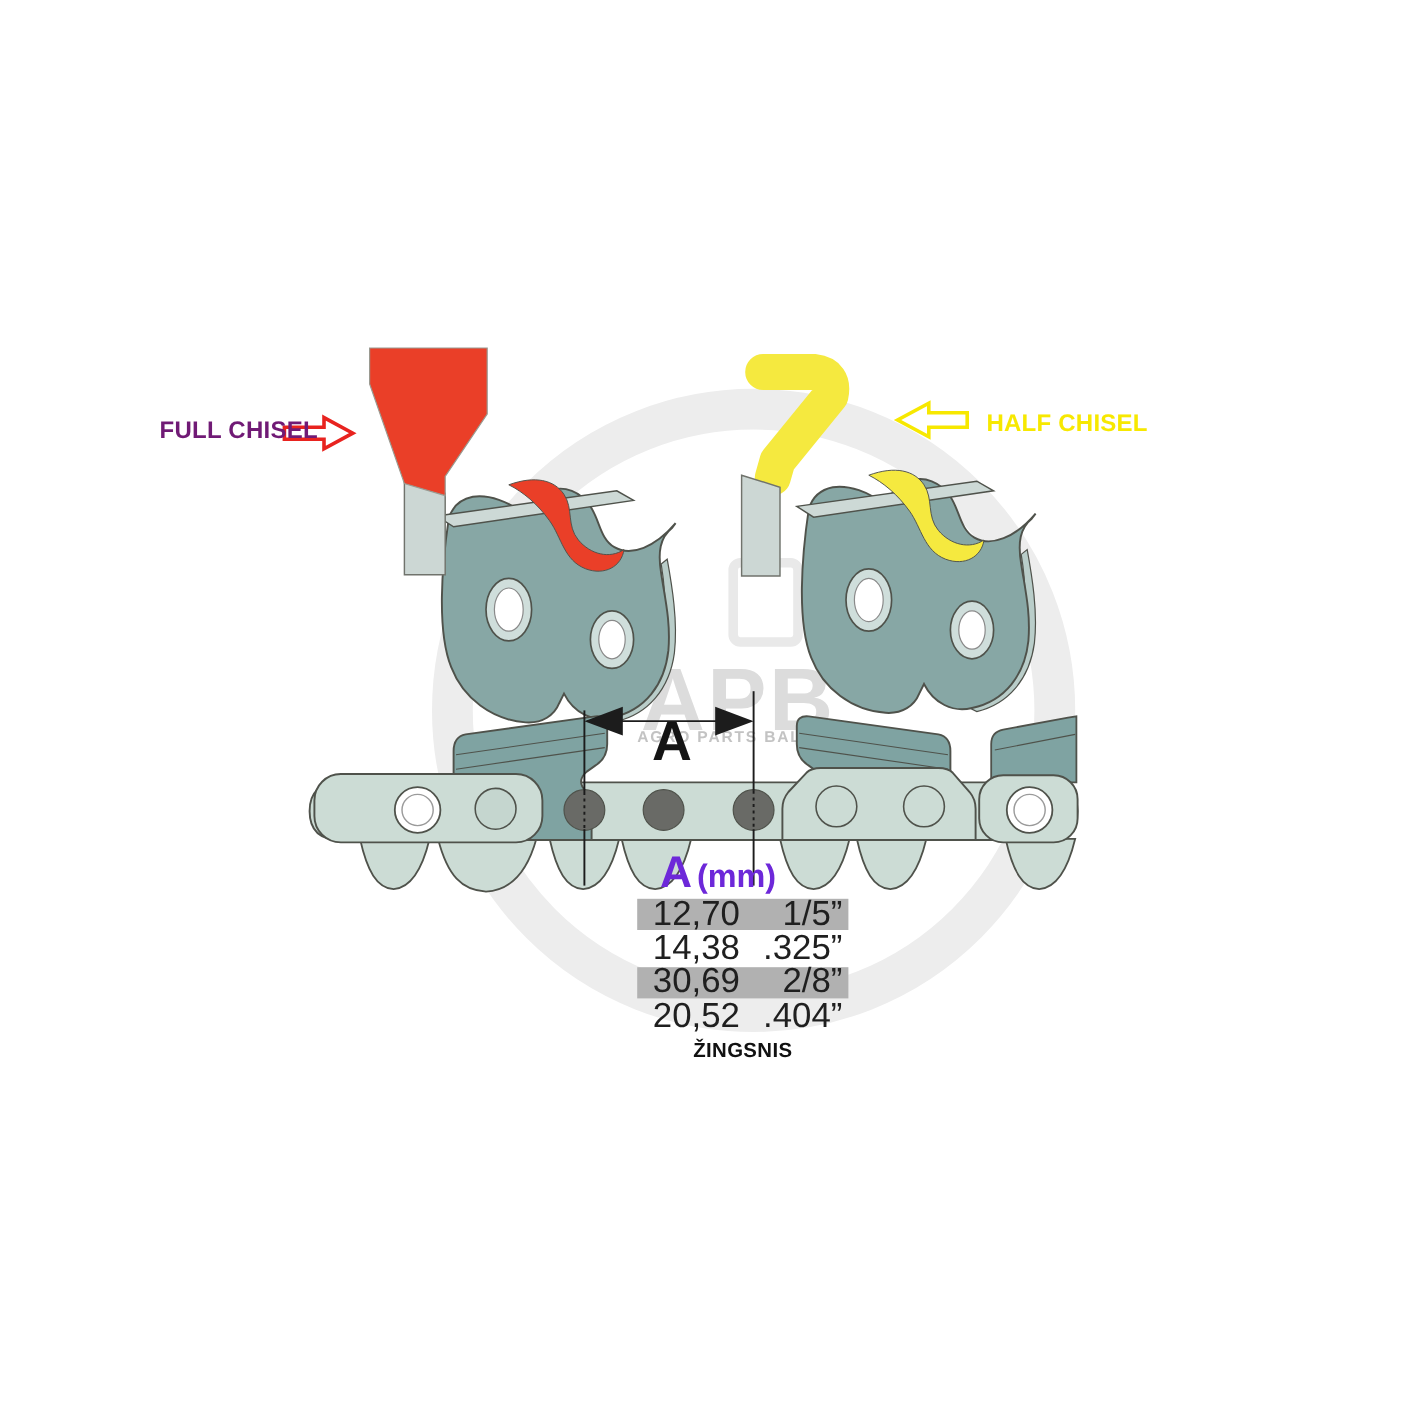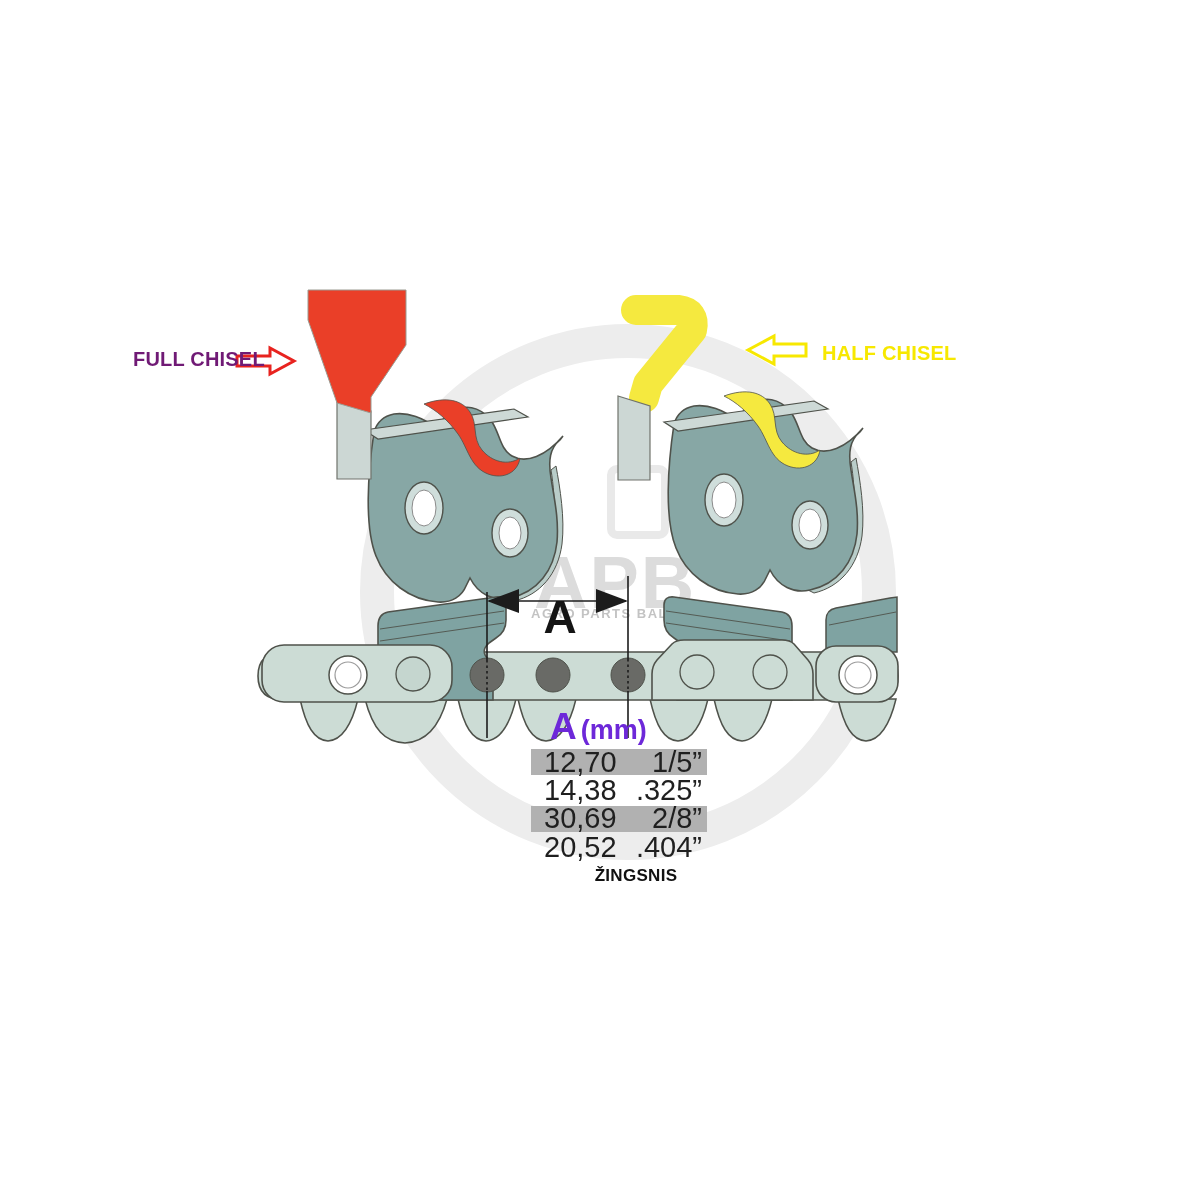--- a/index.html
+++ b/index.html
@@ -22,21 +22,21 @@
   .label-yellow{left:822px;top:342px;font-size:20px;font-weight:bold;color:#f7e800;letter-spacing:.2px;}
   .dim-label{left:530px;top:594px;width:60px;text-align:center;font-size:46px;font-weight:600;color:#141414;line-height:1;}
   .pt-header{left:537px;top:706px;width:176px;color:#6d28d9;white-space:nowrap;}
   .pt-header .pt-a{font-size:37px;font-weight:600;padding-left:13px;}
   .pt-header .pt-unit{font-size:27px;font-weight:600;margin-left:4px;}
   .pt-rows{left:531px;top:749px;width:176px;}
   .pt-row{display:flex;align-items:center;height:26px;margin-bottom:2.4px;font-size:29px;color:#1f1f1f;}
   .pt-row.hl{background:#b1b1b1;}
   .pt-row .mm{padding-left:13px;}
   .pt-row .in{margin-left:auto;padding-right:5px;}
-  .pt-caption{left:548px;top:866px;width:176px;text-align:center;font-size:17px;font-weight:bold;color:#111;letter-spacing:.3px;}
+  .pt-caption{left:531px;top:866px;width:176px;text-align:center;font-size:17px;font-weight:bold;color:#111;letter-spacing:.3px;}
 </style>
 </head>
 <body>
 
 <div id="stage">
 
   <div class="abs wm wm-ring"></div>
   <div class="abs wm wm-square"></div>
   <div class="abs wm wm-brand">APB</div>
   <div class="abs wm wm-sub">AGRO PARTS BALTIJA</div>

